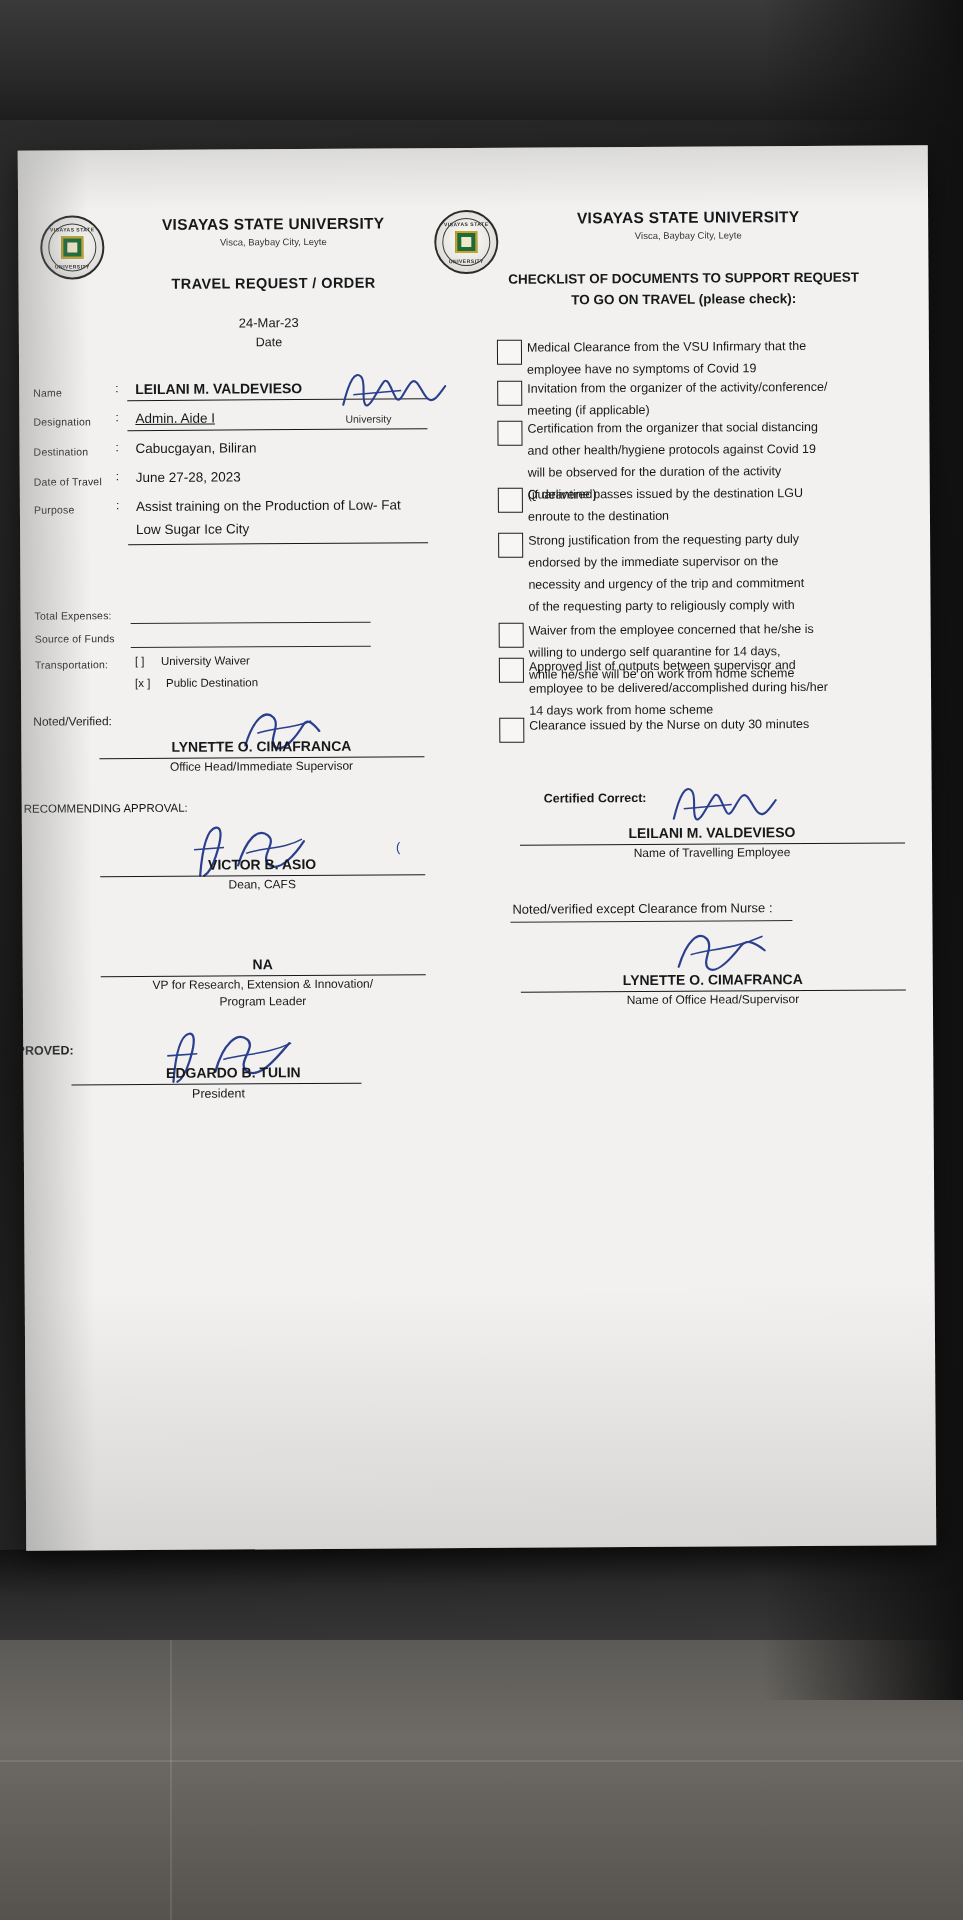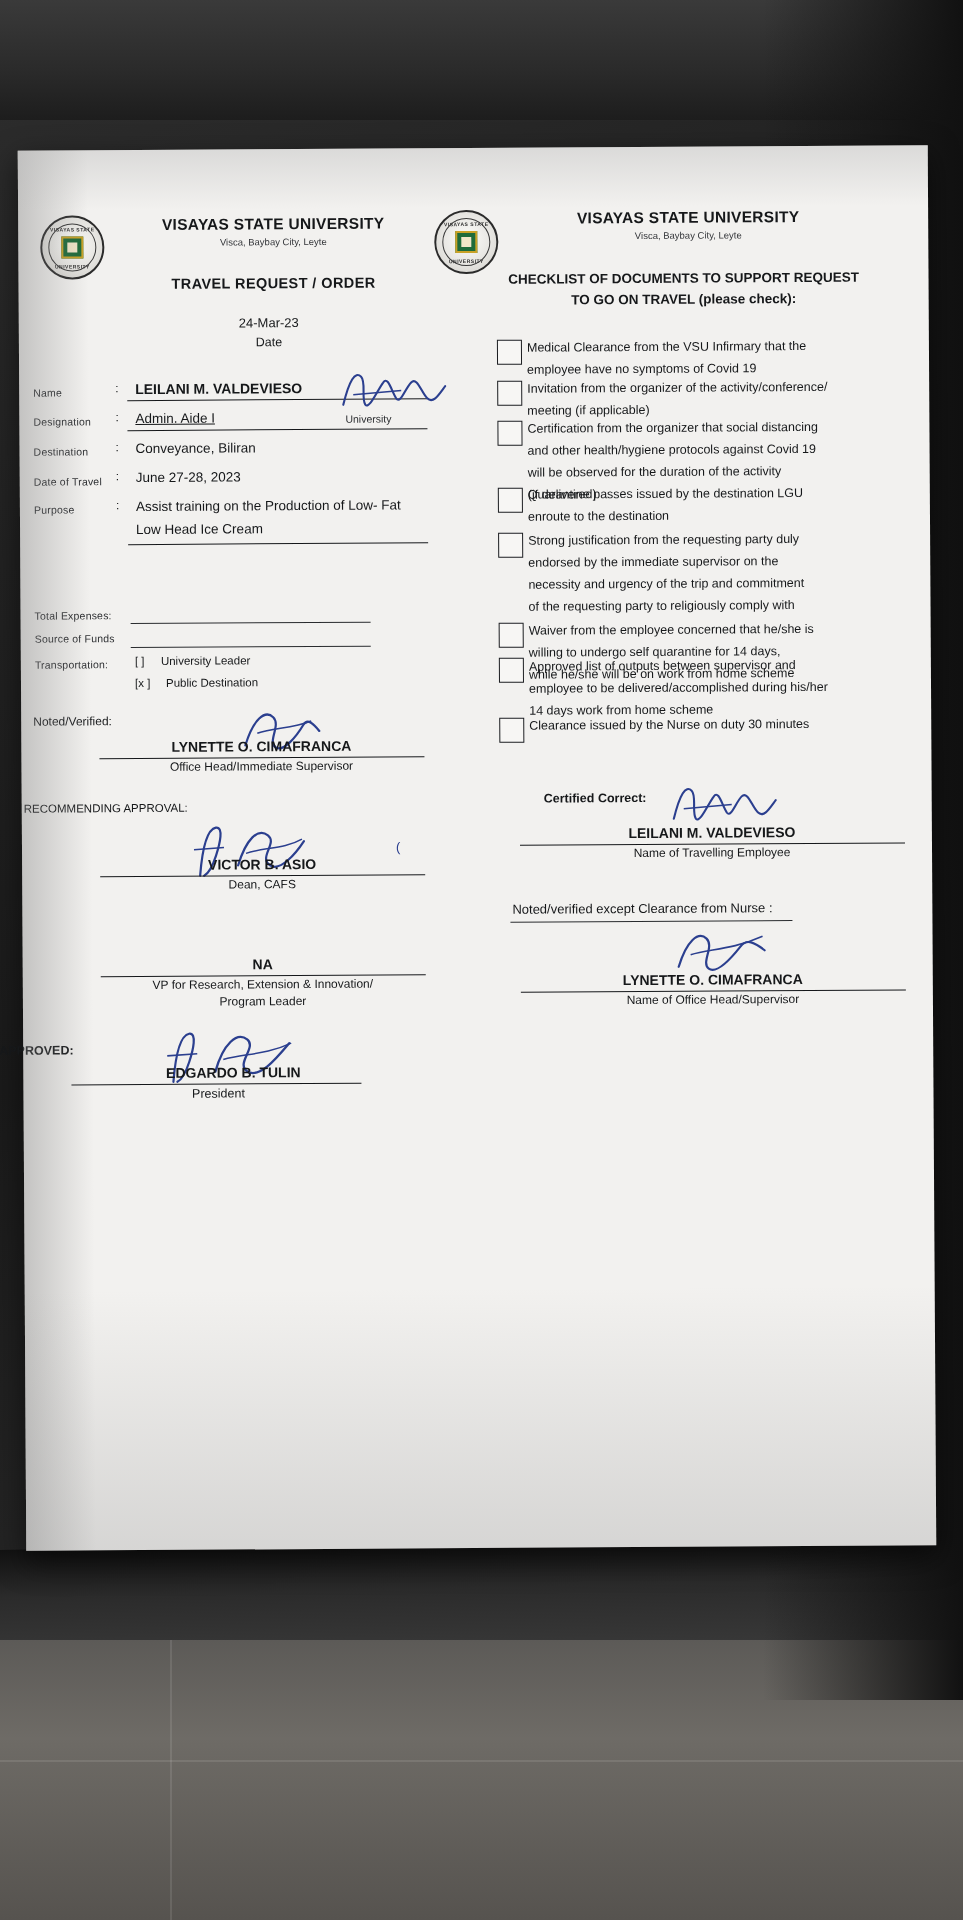--- a/index.html
+++ b/index.html
@@ -197,49 +197,49 @@
     <div class="t val" style="left:116px;top:231px;">LEILANI M. VALDEVIESO</div>
     <div class="rule" style="left:108px;top:250px;width:300px;"></div>
 
     <div class="t lbl" style="left:14px;top:265px;">Designation</div>
     <div class="t colon" style="left:96px;top:261px;">:</div>
     <div class="t val-n" style="left:116px;top:261px;text-decoration:underline;">Admin. Aide I</div>
     <div class="rule" style="left:108px;top:280px;width:300px;"></div>
 
     <div class="t lbl" style="left:14px;top:295px;">Destination</div>
     <div class="t colon" style="left:96px;top:291px;">:</div>
-    <div class="t val-n" style="left:116px;top:291px;">Conveyance, Biliran</div>
+    <div class="t val-n" style="left:116px;top:291px;">Cabucgayan, Biliran</div>
 
     <div class="t lbl" style="left:14px;top:325px;">Date of Travel</div>
     <div class="t colon" style="left:96px;top:320px;">:</div>
     <div class="t val-n" style="left:116px;top:320px;">June 27-28, 2023</div>
 
     <div class="t lbl" style="left:14px;top:353px;">Purpose</div>
     <div class="t colon" style="left:96px;top:349px;">:</div>
     <div class="t val-n" style="left:116px;top:349px;">Assist training on the Production of Low- Fat</div>
-    <div class="t val-n" style="left:116px;top:372px;">Low Head Ice Cream</div>
+    <div class="t val-n" style="left:116px;top:372px;">Low Sugar Ice City</div>
     <div class="rule" style="left:108px;top:394px;width:300px;"></div>
 
     <div class="sig" style="left:320px;top:212px;">
       <svg width="110" height="56" viewBox="0 0 110 56">
         <path d="M4 44 C10 20, 16 10, 22 16 C27 21, 22 38, 26 44 C30 49, 38 30, 44 22 C49 15, 52 30, 57 38 C61 44, 66 28, 72 22 C78 16, 82 32, 88 38 C94 44, 100 34, 106 26" fill="none" stroke="#2b3f8f" stroke-width="2.1" stroke-linecap="round"></path>
         <path d="M14 34 L62 30" fill="none" stroke="#2b3f8f" stroke-width="1.5"></path>
       </svg>
     </div>
     <div class="t" style="left:326px;top:264px;font-size:10.5px;color:#2c2e31;">University</div>
 
     <div class="t lbl" style="left:14px;top:459px;">Total Expenses:</div>
     <div class="rule-thin" style="left:110px;top:473px;width:240px;"></div>
 
     <div class="t lbl" style="left:14px;top:482px;">Source of Funds</div>
     <div class="rule-thin" style="left:110px;top:497px;width:240px;"></div>
 
     <div class="t lbl" style="left:14px;top:508px;">Transportation:</div>
     <div class="t" style="left:114px;top:505px;font-size:11.5px;">[ ]</div>
-    <div class="t" style="left:140px;top:505px;font-size:11.5px;">University Leader</div>
+    <div class="t" style="left:140px;top:505px;font-size:11.5px;">University Waiver</div>
     <div class="t" style="left:114px;top:527px;font-size:11.5px;">[x ]</div>
     <div class="t" style="left:145px;top:527px;font-size:11.5px;">Public Destination</div>
 
     <div class="t" style="left:12px;top:565px;font-size:12px;">Noted/Verified:</div>
 
     <div class="sig" style="left:218px;top:556px;">
       <svg width="90" height="48" viewBox="0 0 90 48">
         <path d="M6 40 C14 14, 26 4, 34 12 C42 20, 28 36, 36 42 C44 48, 58 30, 64 20 C68 13, 74 18, 80 26" fill="none" stroke="#2b3f8f" stroke-width="2.2" stroke-linecap="round"></path>
         <path d="M18 28 C34 22, 52 24, 72 16" fill="none" stroke="#2b3f8f" stroke-width="1.6"></path>
       </svg>

